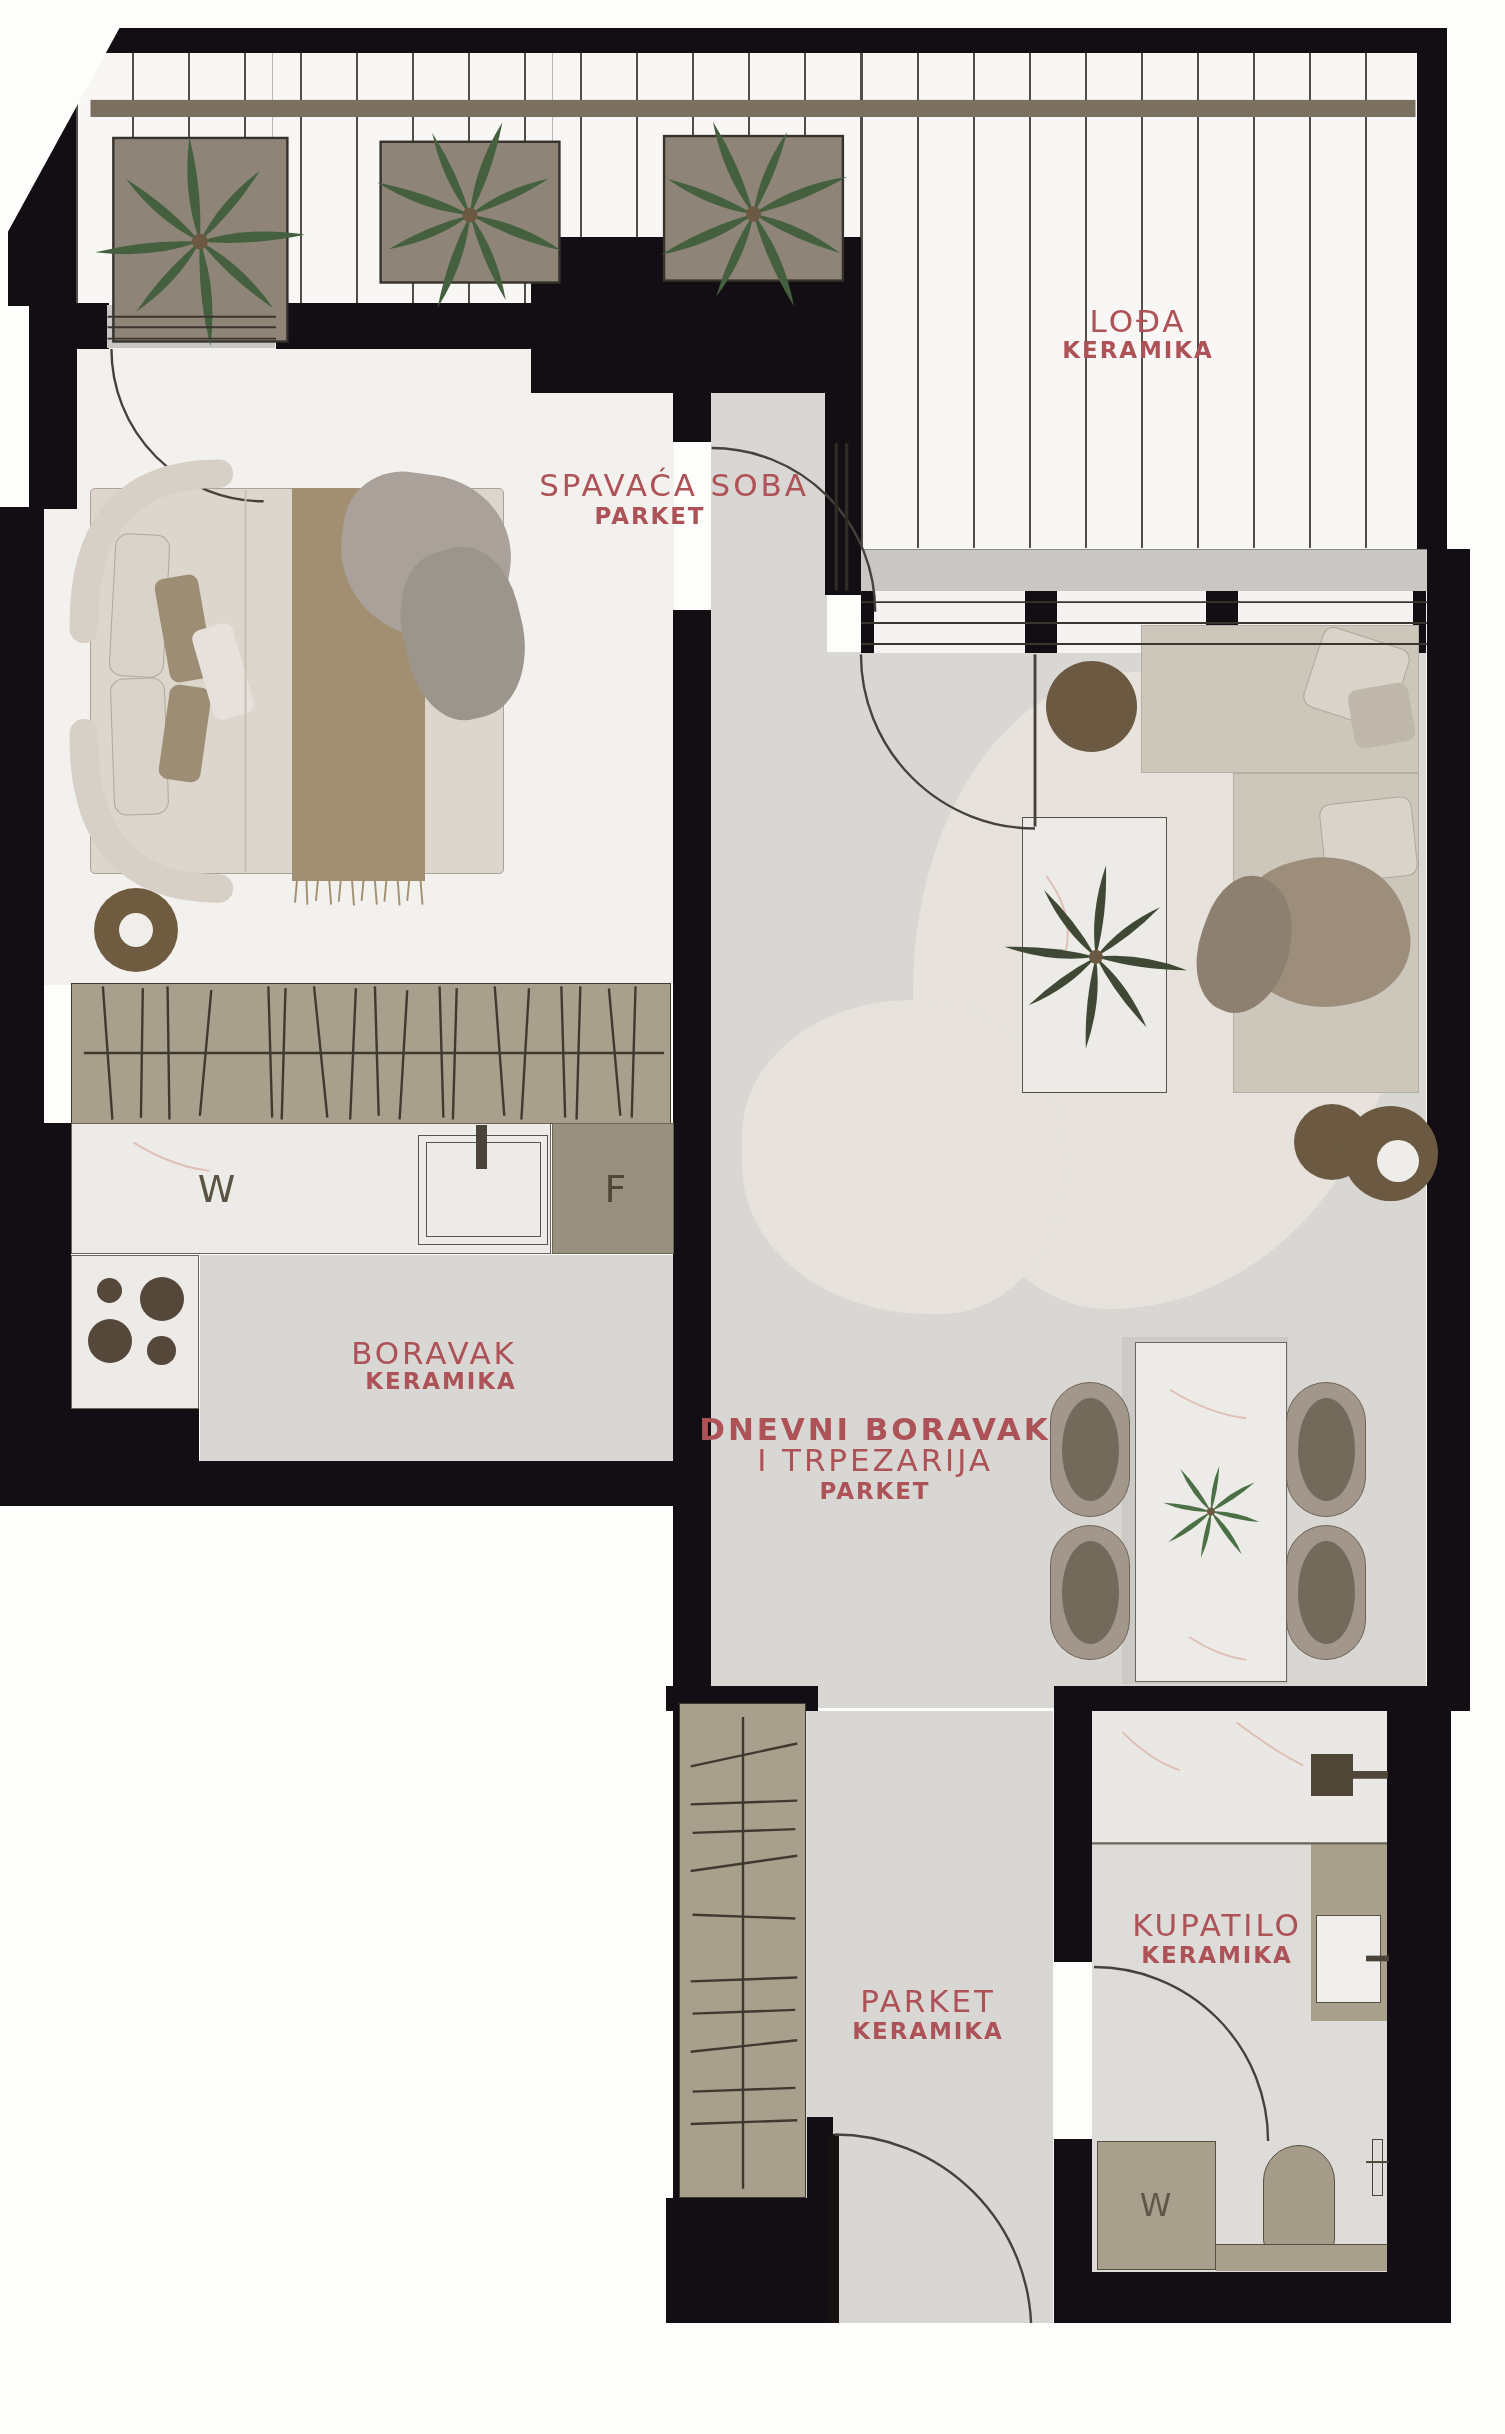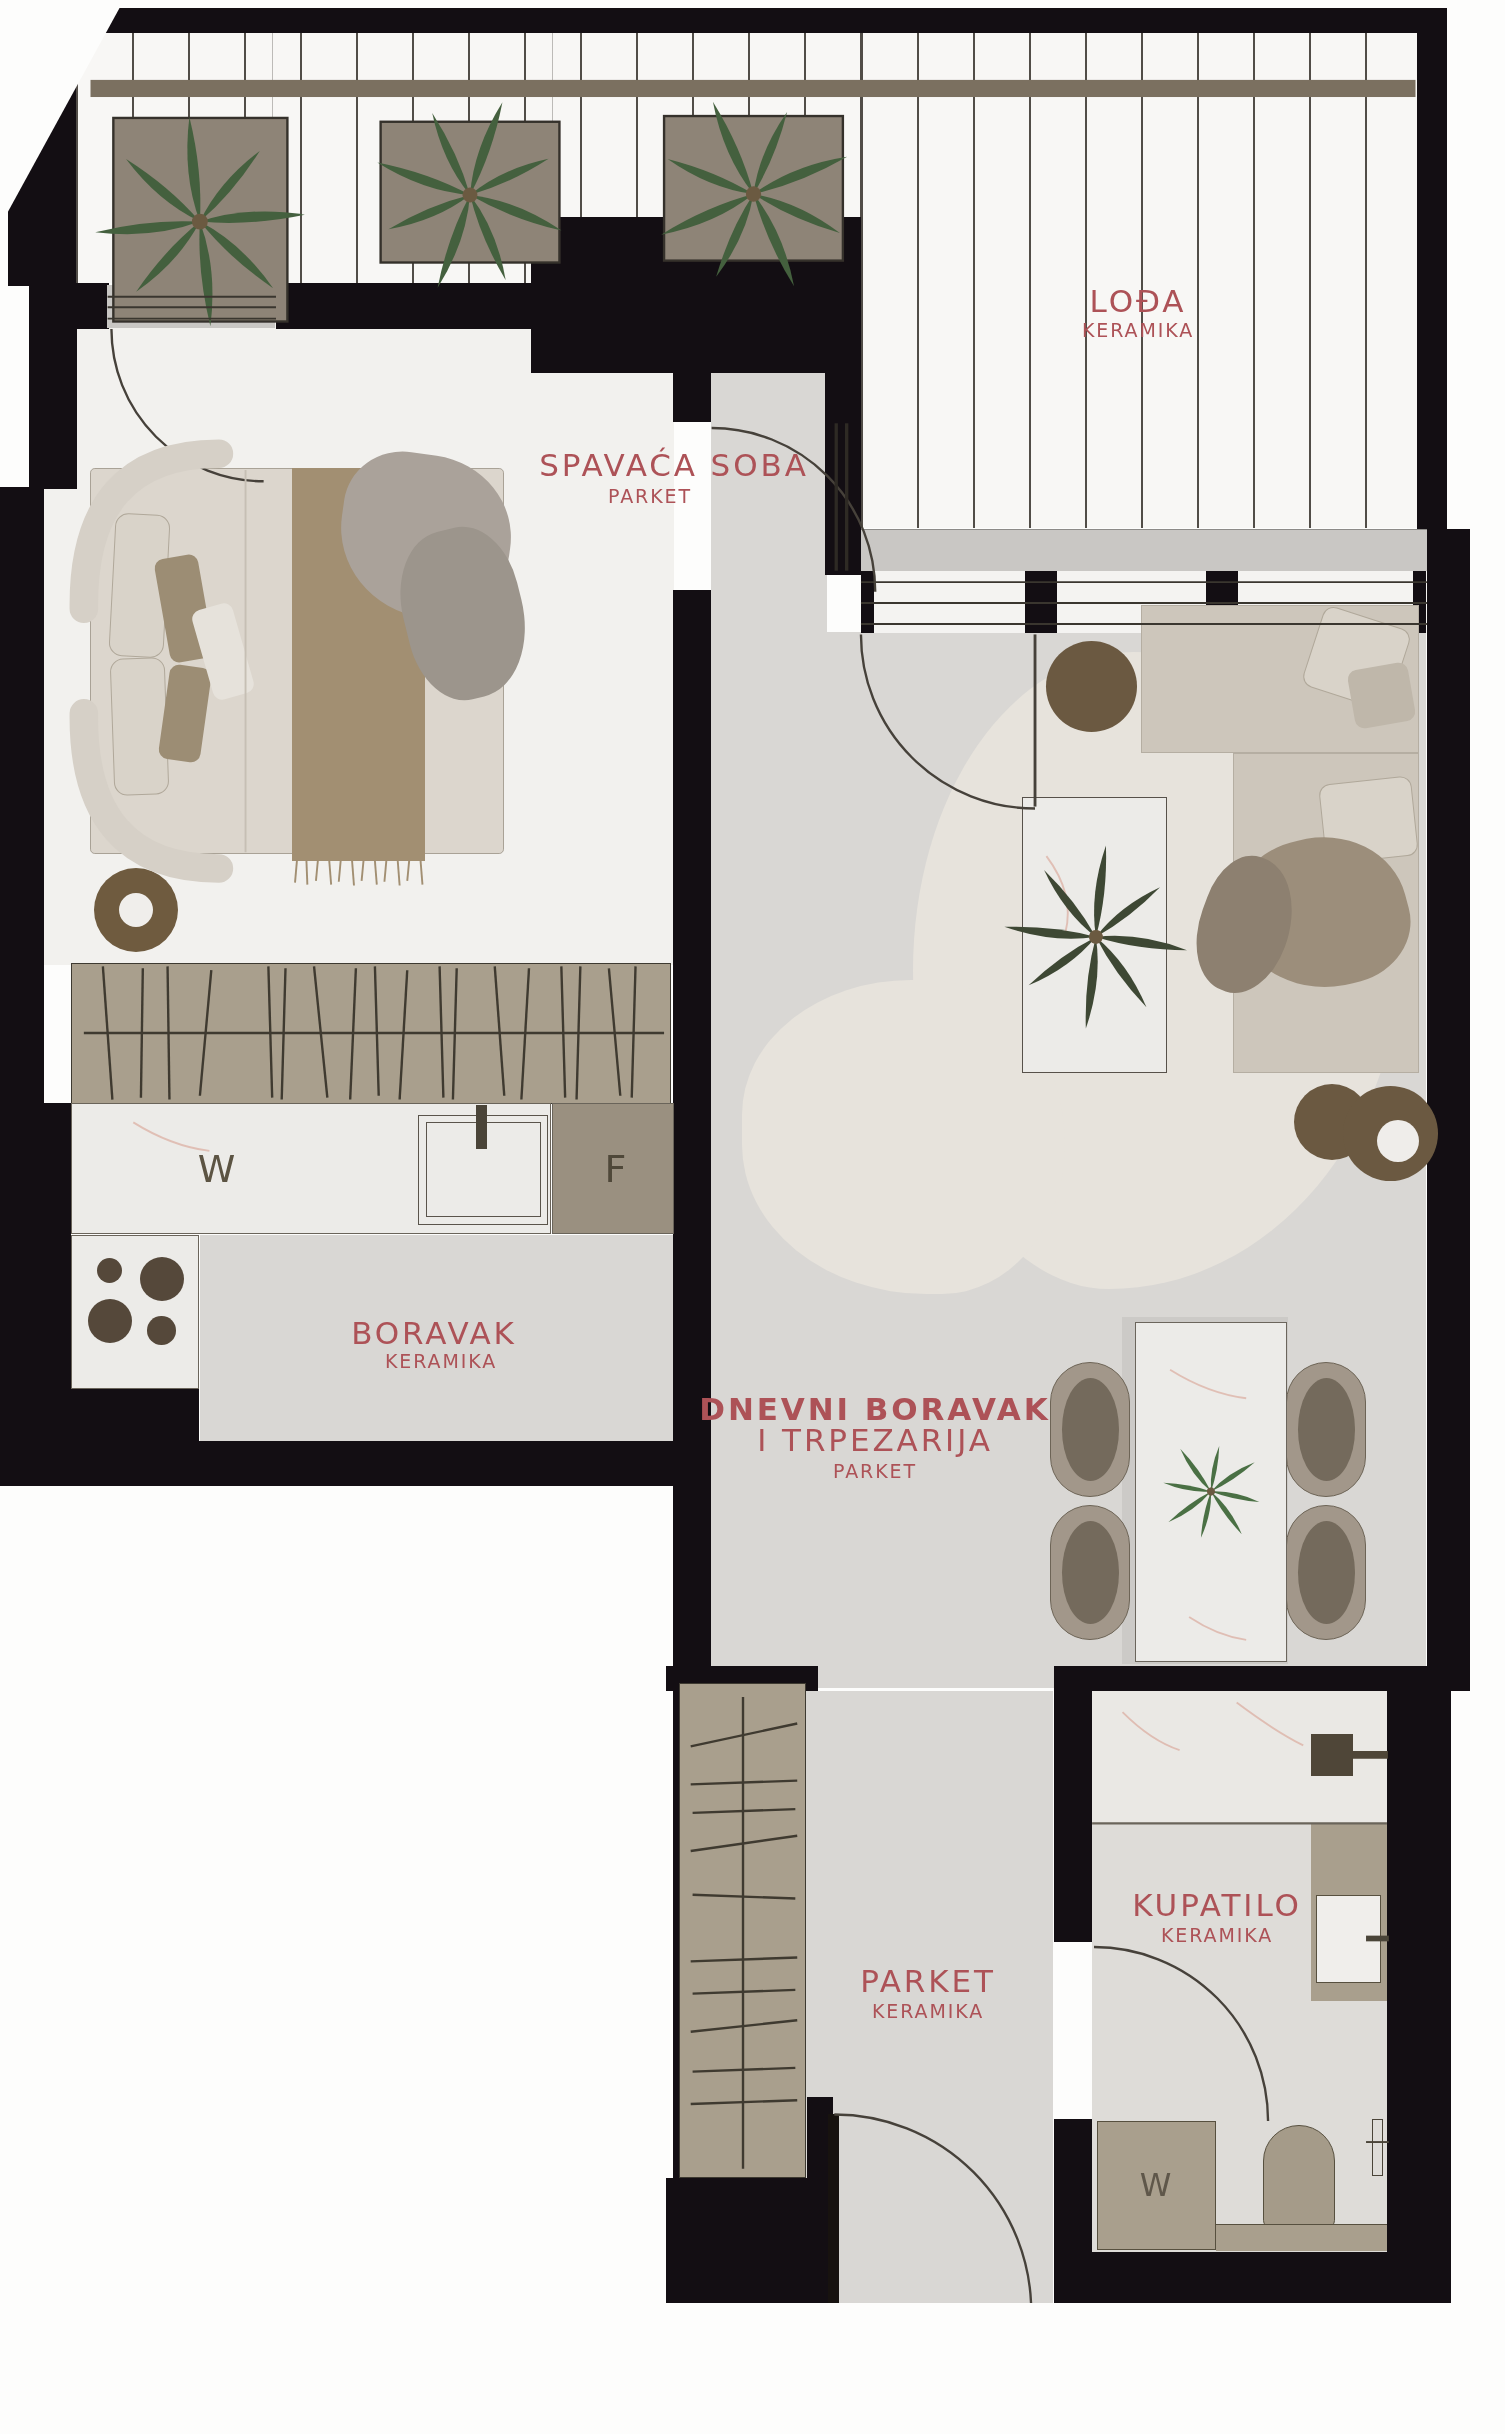--- a/index.html
+++ b/index.html
@@ -12,30 +12,30 @@
     --marble:#ecebe8;
     --taupe:#a99f8d;
     --taupe2:#9a9080;
     --brown:#6b5941;
     --line:#46413a;
     --fabric:#cdc6bb;
     --pillow:#d9d3c9;
   }
   html,body{margin:0;padding:0;background:#fdfdfc;}
   #plan{position:relative;width:1506px;height:2303px;background:#fdfdfc;overflow:hidden;
-        font-family:"DejaVu Sans", sans-serif;}
+        font-family:"DejaVu Sans", sans-serif;margin-top:20px;}
   .r{position:absolute;box-sizing:border-box;}
   .wall{background:var(--wall);}
   .deck{background:
       repeating-linear-gradient(90deg, rgba(52,47,41,.85) 0 1.9px, transparent 1.9px 56px),
       repeating-linear-gradient(90deg, transparent 0 27.6px, rgba(52,47,41,.30) 27.6px 28.5px, transparent 28.5px 56px),
       var(--deck);}
   .lbl{position:absolute;transform:translate(-50%,-50%);color:var(--red);
        letter-spacing:2.9px;font-size:31px;white-space:nowrap;text-align:center;}
-  .sub{font-size:19px;letter-spacing:1.9px;}
+  .sub{font-size:23px;letter-spacing:1.9px;font-weight:bold;}
   .big-letter{position:absolute;transform:translate(-50%,-50%);color:#5c5443;
        font-size:38px;letter-spacing:1px;}
   .circle{border-radius:50%;}
   svg.overlay{position:absolute;left:0;top:0;width:1506px;height:2435px;pointer-events:none;}
   .tri{width:0;height:0;border-left:37px solid transparent;border-right:37px solid transparent;
        border-bottom:51px solid #b35757;}
   .chair{background:#a2978a;border:1.9px solid #6d6456;border-radius:40px;}
   .chair .seat{position:absolute;left:10.5px;top:15px;width:57px;height:103px;background:#746a5c;border-radius:50%;}
 </style>
 </head>

